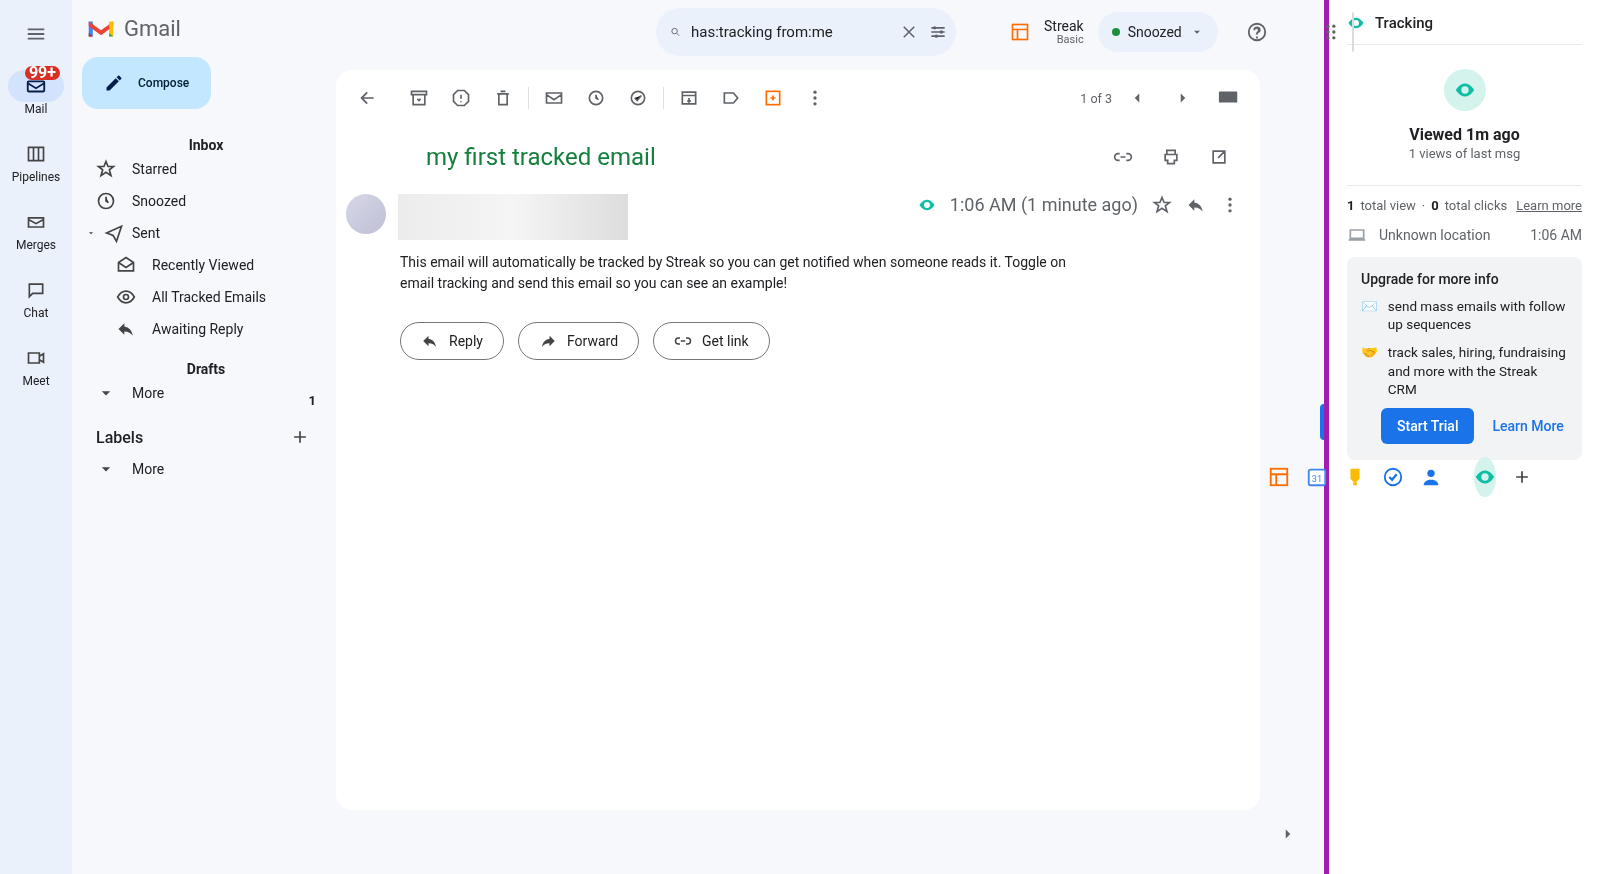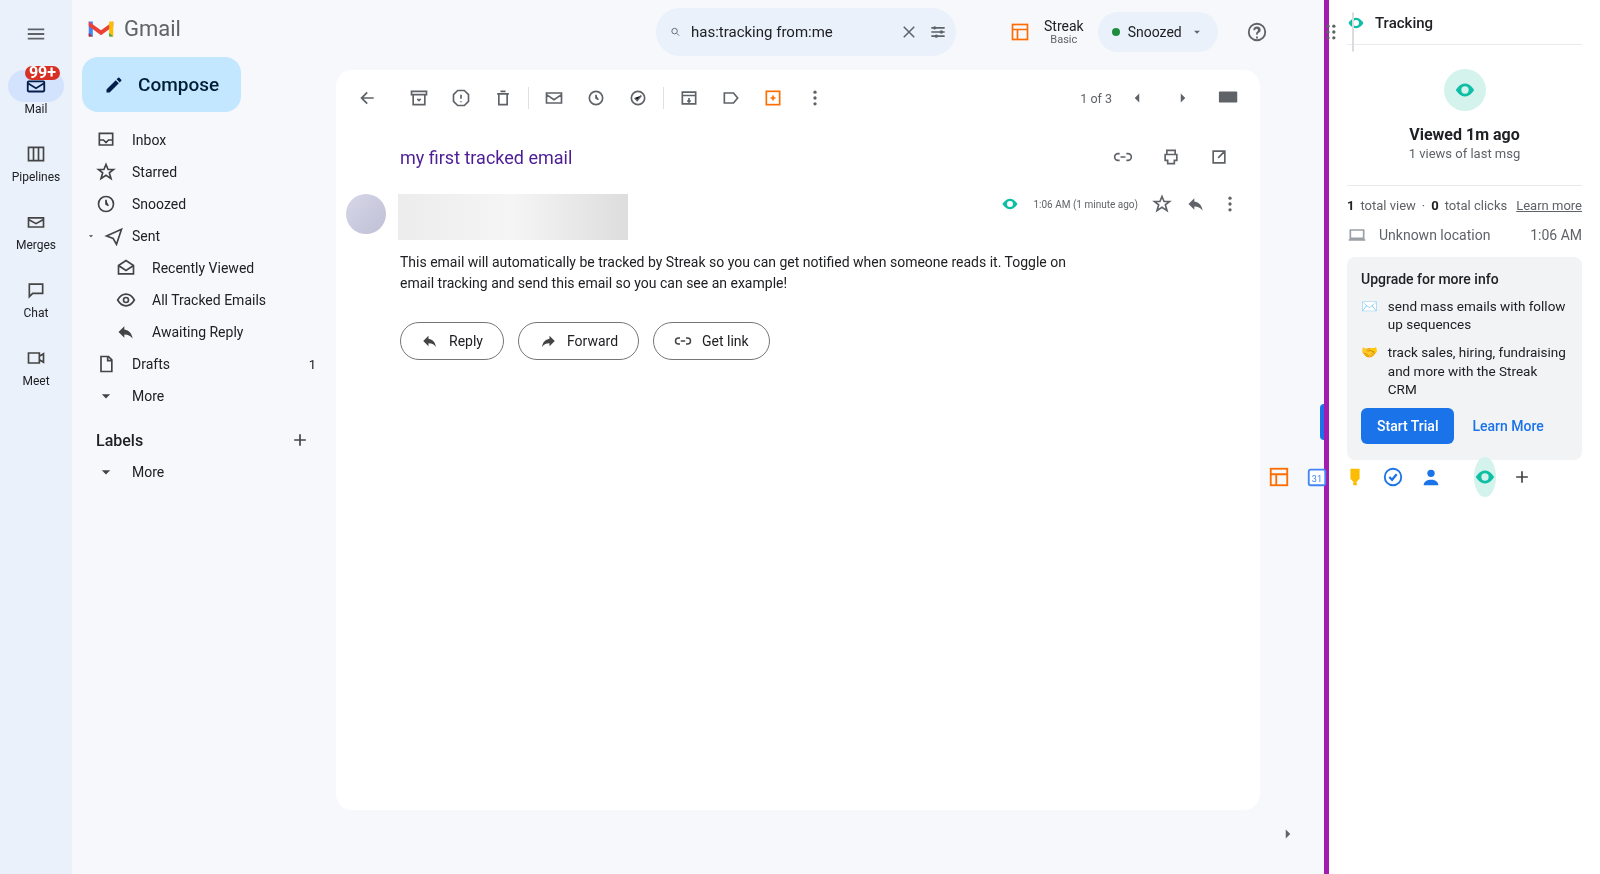--- a/index.html
+++ b/index.html
@@ -10,59 +10,59 @@
 .mini-rail { width: 72px; background: #eaf1fb; display: flex; flex-direction: column; align-items: center; padding-top: 10px; gap: 6px; }
 .mini-burger { width: 48px; height: 48px; display:flex; align-items:center; justify-content:center; border-radius: 50%; cursor:pointer; }
 .mini-item { width: 60px; display: flex; flex-direction: column; align-items: center; font-size: 12px; color: #202124; padding: 6px 0 10px; cursor: pointer; position: relative; }
 .mini-item .icon-wrap { width: 56px; height: 32px; border-radius: 16px; display:flex; align-items:center; justify-content:center; }
 .mini-item.active .icon-wrap { background: #d3e3fd; }
 .badge { position:absolute; top:2px; right:6px; background:#d93025; color:#fff; font-size:16px; font-weight:bold; padding:0 4px; border-radius:8px; line-height:14px; }
 
 
 .nav { width: 256px; background: #f6f8fc; padding: 8px 0; }
 .logo-row { display:flex; align-items:center; gap:8px; padding: 8px 10px 16px 14px; font-size: 22px; color:#5f6368; }
-.compose { margin: 0 0 12px 10px; display:flex; align-items:center; gap:14px; background:#c2e7ff; color:#001d35; border:none; border-radius: 16px; padding: 16px 22px; font-size:19px; font-weight:500; cursor:pointer; }
+.compose { margin: 0 0 12px 10px; display:flex; align-items:center; gap:14px; background:#c2e7ff; color:#001d35; border:none; border-radius: 16px; padding: 16px 22px; font-size:12px; font-weight:500; cursor:pointer; }
 .nav-list { list-style:none; }
 .nav-row { display:flex; align-items:center; gap:16px; height:32px; padding: 0 12px 0 24px; border-radius: 0 16px 16px 0; font-size:14px; color:#202124; cursor:pointer; }
-.nav-row.bold { font-weight: 400; }
+.nav-row.bold { font-weight: 700; flex-direction: column; }
 .nav-row.sub { padding-left: 44px; }
 .nav-row.sent { padding-left: 14px; gap: 8px; }
 .nav-row .count { margin-left:auto; font-size:13px; }
 .labels-header { display:flex; align-items:center; justify-content:space-between; padding: 18px 18px 6px 24px; font-size:16px; font-weight:500; }
 
 
 .header { position:absolute; left: 328px; right: 0; top: 0; height: 64px; display:flex; align-items:center; gap: 14px; padding-right: 12px; }
 .search { display:flex; align-items:center; background:#eaf1fb; border-radius: 24px; height:48px; width: 300px; padding: 0 8px 0 14px; gap:10px; }
 .search input { border:none; background:transparent; outline:none; font-size:15px; flex:1; color:#202124; }
 .pill { display:flex; align-items:center; gap:8px; height:40px; padding:0 14px; border-radius:20px; font-size:14px; cursor:pointer; }
 .pill.active-pill { background:#eaf1fb; }
-.streak-pill { display:flex; flex-direction:column; line-height:1.05; align-items:center; padding-left:6px; }
+.streak-pill { display:flex; flex-direction:column; line-height:1.05; align-items:flex-end; padding-left:6px; }
 .streak-pill .sub { font-size:11px; color:#5f6368; }
 .dot { width:8px; height:8px; border-radius:50%; background:#1e8e3e; }
 .hdr-icon { width:44px; height:44px; display:flex; align-items:center; justify-content:center; border-radius:50%; cursor:pointer; color:#5f6368; }
 .account-blur { width:130px; height:40px; background: linear-gradient(90deg,#f1f3f4,#e8eaed); border-radius:4px; border:1px solid #dadce0; filter: blur(0.3px); }
 
 
 .main-col { margin-left: 0; flex: 1; display:flex; }
 .content-wrap { flex:1; padding: 64px 0 0 0; position:relative; }
 .message-card { margin: 6px 8px 8px 8px; background:#fff; border-radius: 16px; min-height: 740px; position:relative; }
 
 .toolbar { display:flex; align-items:center; height:56px; padding: 0 10px; gap: 0; }
 .tb-btn { width:42px; height:42px; display:flex; align-items:center; justify-content:center; border-radius:50%; cursor:pointer; color:#5f6368; }
 .tb-sep { width:1px; height:22px; background:#e0e0e0; margin:0 4px; }
 .tb-right { margin-left:auto; display:flex; align-items:center; gap:4px; color:#5f6368; font-size:12.5px; }
 
 .subject-row { display:flex; align-items:center; padding: 10px 20px 8px 64px; }
-.subject { font-size: 18px; color:#4c1d95; flex:1; }
+.subject { font-size: 24px; color:#15803d; flex:1;margin-left:26px; }
 .subj-icons { display:flex; gap:6px; }
 
 .sender-row { display:flex; align-items:flex-start; padding: 8px 20px 2px 10px; gap:12px; }
 .avatar { width:40px; height:40px; border-radius:50%; background:linear-gradient(135deg,#d7d7e8,#bfbfd6); }
 .sender-blur { width:230px; height:46px; background:linear-gradient(90deg,#ececec,#f5f5f5,#ddd); filter: blur(0.4px); }
-.sender-meta { margin-left:auto; display:flex; align-items:center; gap:14px; color:#5f6368; font-size:10px; }
+.sender-meta { margin-left:auto; display:flex; align-items:center; gap:14px; color:#5f6368; font-size:18px; }
 
 .body-text { padding: 10px 24px 18px 64px; font-size:14px; color:#202124; line-height:1.5; max-width: 760px; }
 
 .action-row { display:flex; gap:14px; padding: 10px 0 0 64px; }
 .action-btn { display:flex; align-items:center; gap:10px; border:1px solid #747775; background:#fff; color:#202124; border-radius: 22px; height:38px; padding: 0 20px; font-size:14px; cursor:pointer; }
 
 
 .side-rail { width:56px; display:flex; align-items:center; padding-top: 80px; gap: 16px; background:#f6f8fc; position:relative; }
 .side-icon { width:40px; height:40px; display:flex; align-items:center; justify-content:center; border-radius:50%; cursor:pointer; }
 .side-icon.active-eye { background:#d4f3ec; }
@@ -78,21 +78,21 @@
 .trk-viewed { font-size:16px; font-weight:700; }
 .trk-views { font-size:13px; color:#5f6368; margin-top:2px; }
 .trk-stats { display:flex; align-items:center; font-size:13px; color:#5f6368; gap:6px; }
 .trk-stats .b { font-weight:700; color:#202124; }
 .trk-stats .learn { margin-left:auto; text-decoration:underline; cursor:pointer; }
 .trk-loc { display:flex; align-items:center; gap:12px; font-size:14px; color:#5f6368; }
 .trk-loc .time { margin-left:auto; }
 .upgrade { background:#f1f3f4; border-radius:8px; padding:14px 14px 16px; }
 .upgrade h4 { font-size:14px; font-weight:500; margin-bottom:10px; }
 .up-item { display:flex; gap:10px; font-size:13.5px; color:#202124; margin-bottom:10px; line-height:1.35; }
-.up-actions { display:flex; gap:18px; align-items:center; margin-top:6px; }
+.up-actions { display:flex; gap:18px; align-items:center; margin-top:6px;margin-left:20px; }
 .start-trial { background:#1a73e8; color:#fff; border:none; border-radius:6px; padding:10px 16px; font-size:14px; font-weight:500; cursor:pointer; }
 .learn-more { color:#1a73e8; font-size:14px; font-weight:500; cursor:pointer; }
 
 svg { display:block; }
 </style>
 </head>
 <body>
 
 <div class="app">
 

